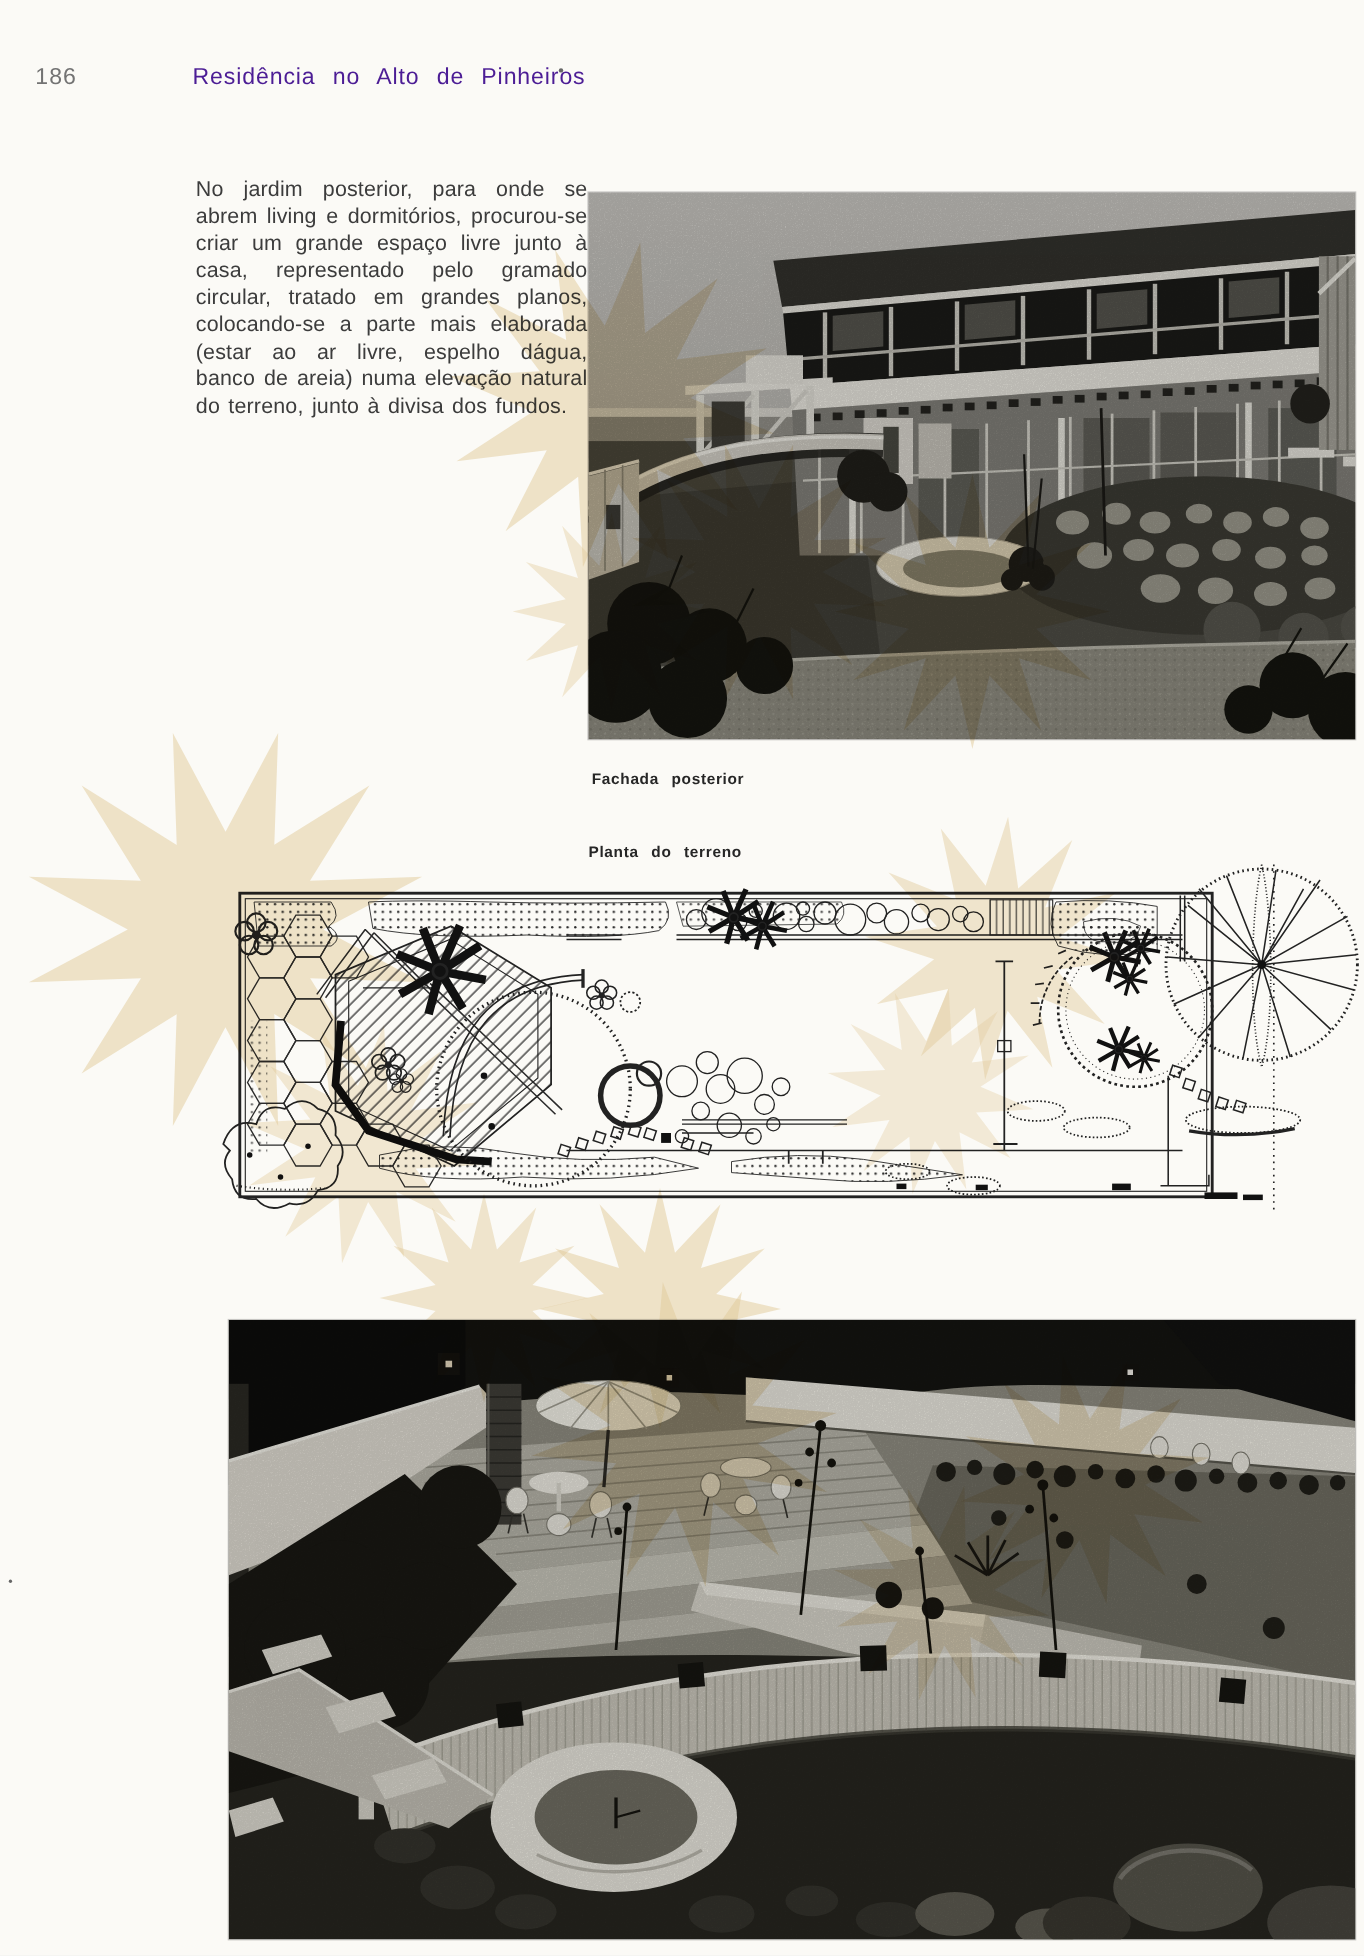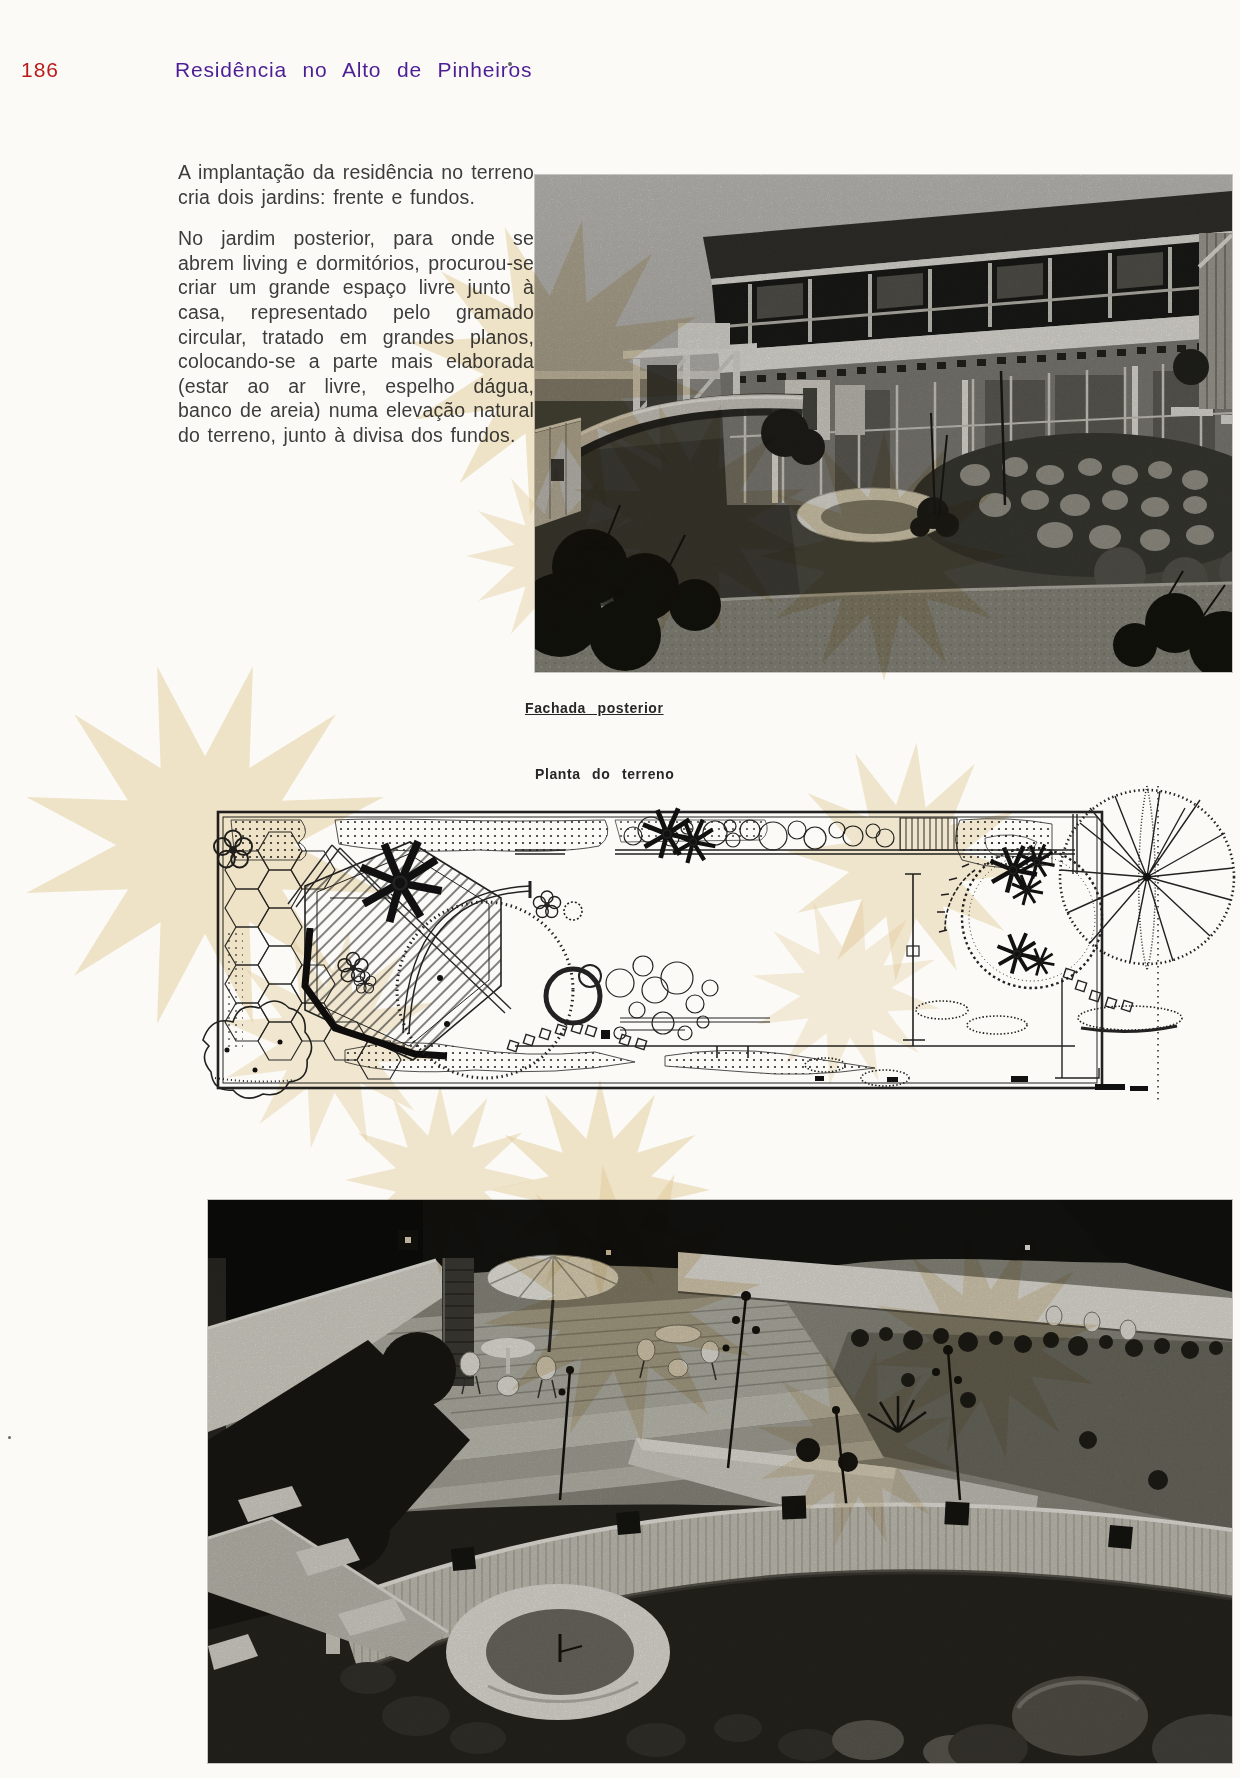--- a/index.html
+++ b/index.html
@@ -2,21 +2,21 @@
 <html lang="pt"><head>
 <meta charset="utf-8">
 <style>
   html,body{margin:0;padding:0;}
   body{background:#e8e8e8;}
   #page{
     position:relative;width:1240px;height:1778px;margin:0 auto;
     background:#fbfaf6;overflow:hidden;
     font-family:"Liberation Sans", sans-serif;color:#3b3b3b;
   }
-  .pageno{position:absolute;left:21px;top:58px;font-size:21px;letter-spacing:1px;color:#b91c1c;}
+  .pageno{position:absolute;left:32px;top:58px;font-size:21px;letter-spacing:1px;color:#737373;}
   .header-title{position:absolute;left:175px;top:58px;font-size:21px;letter-spacing:.8px;word-spacing:9px;color:#4c1d95;}
   .speck{position:absolute;background:#666;border-radius:50%;}
   .text-col{position:absolute;left:178px;top:160px;width:356px;}
   .text-col p{
     margin:0 0 17px 0;text-align:justify;font-size:19.5px;line-height:24.6px;
     letter-spacing:.15px;word-spacing:2px;color:#3c3c3c;
   }
   .photo{position:absolute;box-shadow:0 0 0 1px rgba(40,40,40,.25);}
   .photo svg{display:block;}
   .caption{position:absolute;font-size:14px;font-weight:bold;letter-spacing:.6px;word-spacing:7px;color:#262626;}
@@ -28,21 +28,20 @@
 <body>
 
 <div id="page">
 
   <div class="pageno">186</div>
   <div class="header-title">Residência no Alto de Pinheiros</div>
   <div class="speck" style="left:508px;top:62px;width:4px;height:4px;"></div>
   <div class="speck" style="left:8px;top:1436px;width:3px;height:3px;"></div>
 
   <div class="text-col">
-    <p>A implantação da residência no terreno cria dois jardins: frente e fundos.</p>
     <p>No jardim posterior, para onde se abrem living e dormitórios, procurou-se criar um grande espaço livre junto à casa, representado pelo gramado circular, tratado em grandes planos, colocando-se a parte mais elaborada (estar ao ar livre, espelho dágua, banco de areia) numa elevação natural do terreno, junto à divisa dos fundos.</p>
   </div>
 
   <div class="photo" style="left:535px;top:175px;width:697px;height:497px;">
   <svg width="697" height="497" viewBox="0 0 697 497">
     <defs>
       <linearGradient id="sky" x1="0" y1="0" x2="0" y2="1">
         <stop offset="0" stop-color="#c9c7c2"></stop>
             <stop offset="1" stop-color="#a9a7a1"></stop>
       </linearGradient>
@@ -218,21 +217,21 @@
     <g stroke="#15150f" stroke-width="2">
       <line x1="130" y1="400" x2="150" y2="360"></line>
           <line x1="70" y1="368" x2="85" y2="330"></line>
       <line x1="628" y1="430" x2="648" y2="396"></line>
           <line x1="666" y1="444" x2="690" y2="410"></line>
     </g>
     <rect width="697" height="497" filter="url(#grain)" opacity=".20"></rect>
   </svg>
   </div>
 
-  <div class="caption" style="left:525px;top:700px;text-decoration:underline;">Fachada posterior</div>
+  <div class="caption" style="left:538px;top:700px;">Fachada posterior</div>
   <div class="caption" style="left:535px;top:766px;">Planta do terreno</div>
 
   <div class="plan">
   <svg width="1060" height="334" viewBox="0 0 1060 334">
     <defs>
       <pattern id="pdots" width="7" height="7" patternUnits="userSpaceOnUse">
             <circle cx="2" cy="2" r="1.1" fill="#2b2b2b"></circle>
           </pattern>
       <pattern id="phatch" width="9" height="9" patternUnits="userSpaceOnUse" patternTransform="rotate(45)">
         <line x1="1" y1="0" x2="1" y2="9" stroke="#2e2e2e" stroke-width="1.2"></line>

